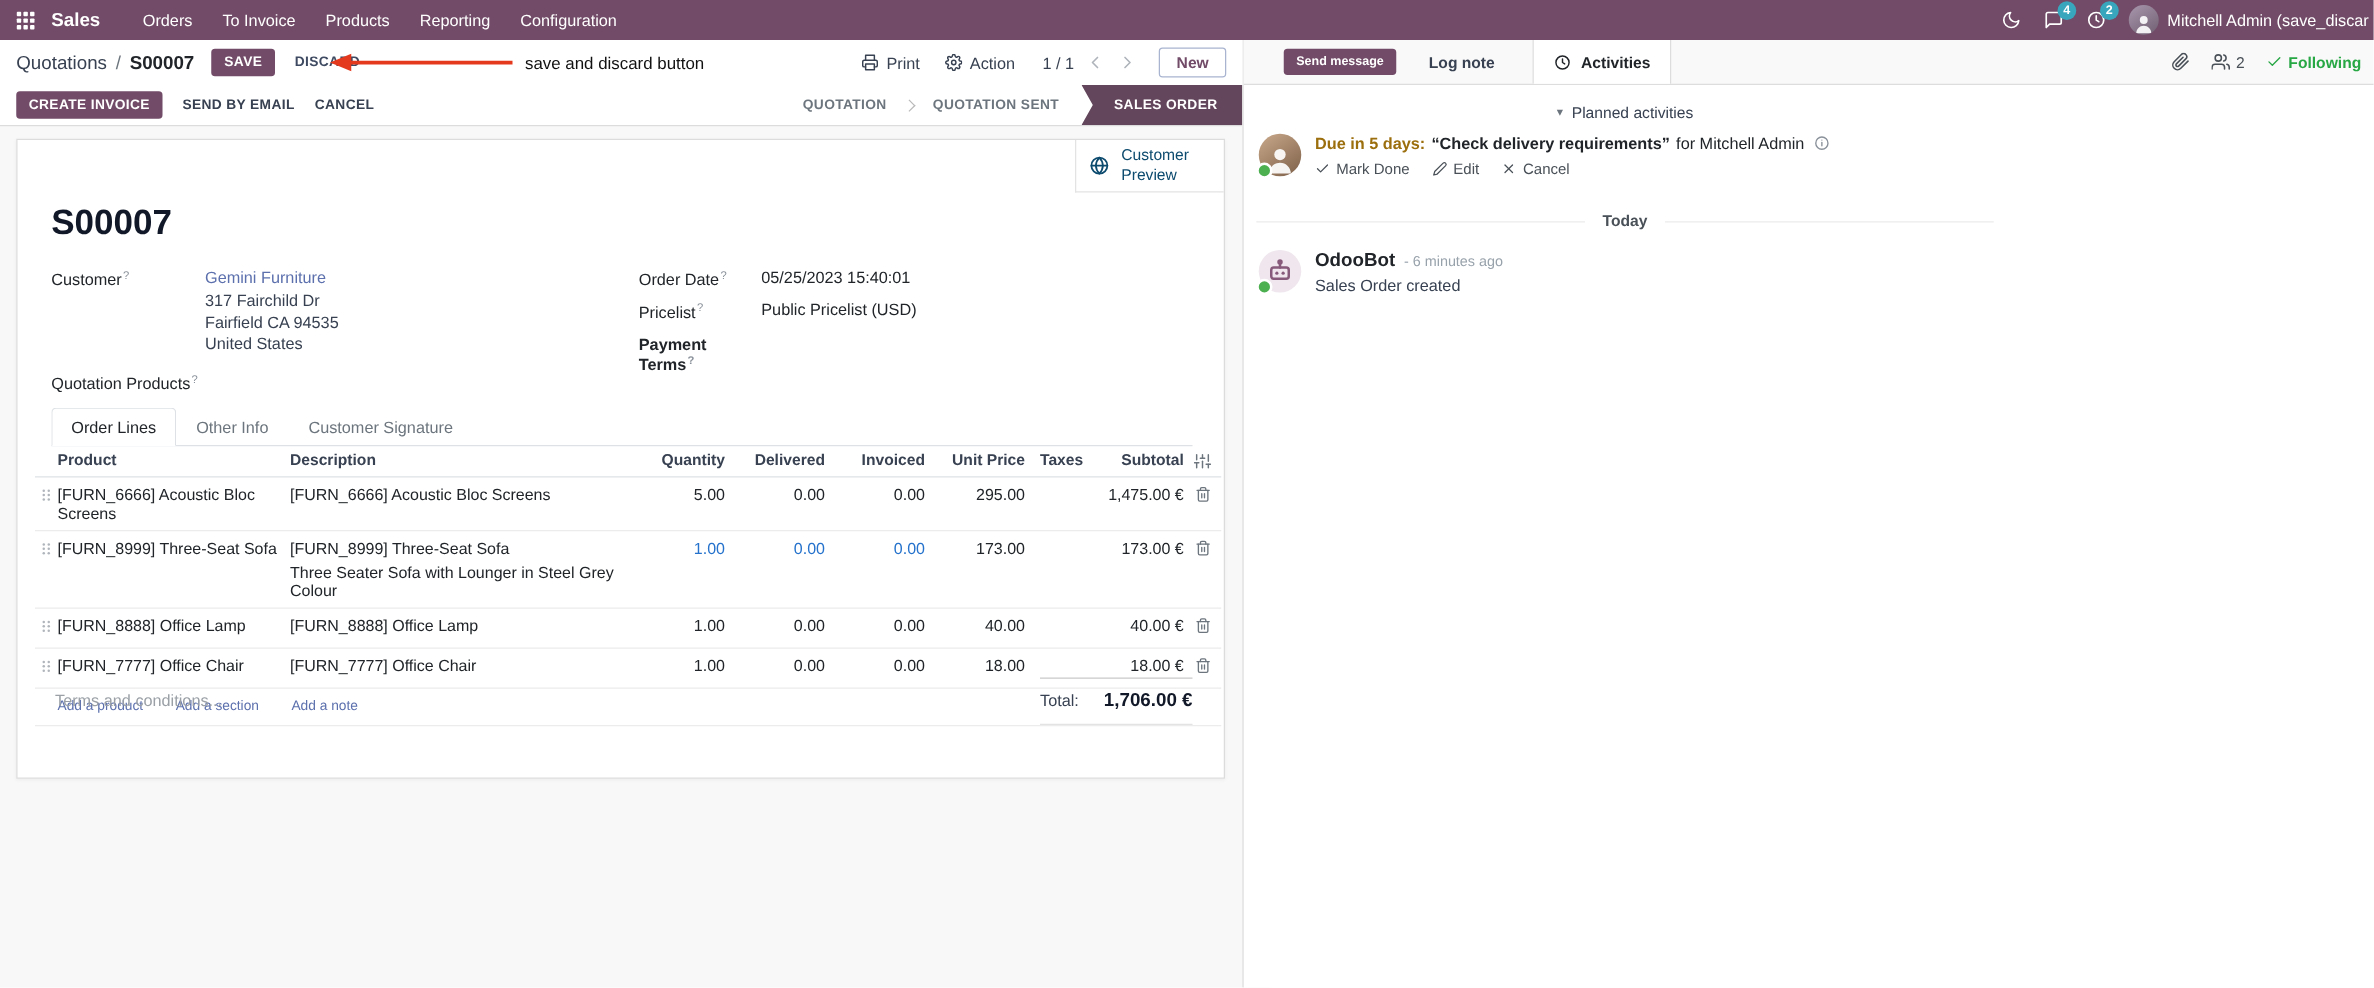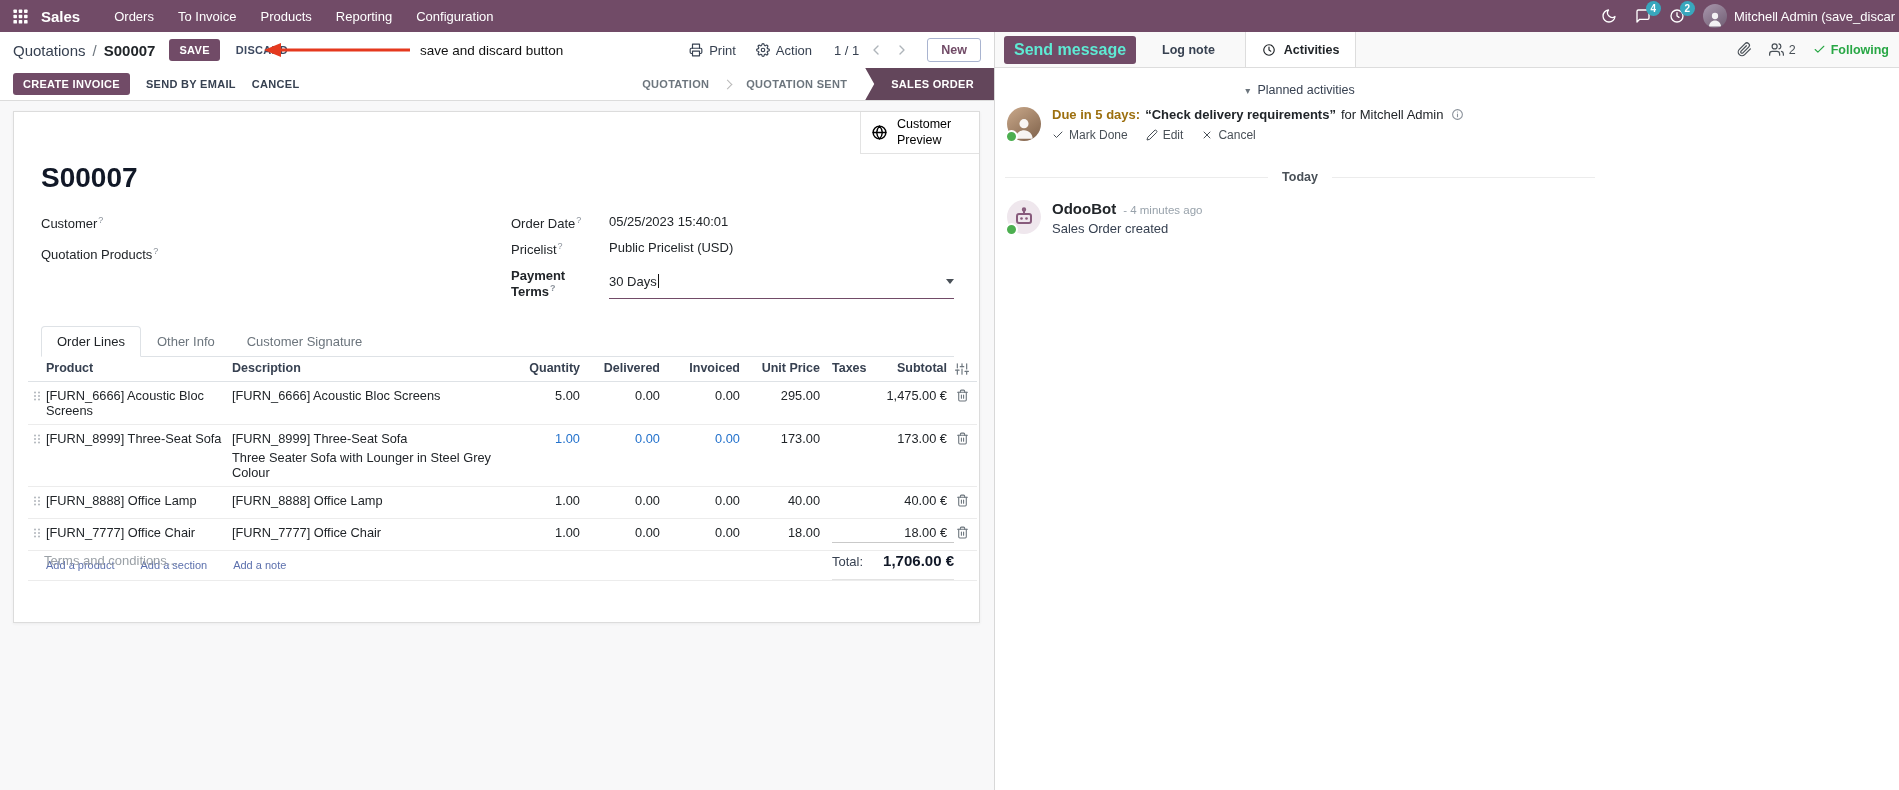--- a/index.html
+++ b/index.html
@@ -73,21 +73,21 @@
                transform:rotate(45deg); align-self:center; margin:0 1px; }
   .state.active { background:#63465B; color:#fff; padding:0 20px 0 26px; margin-left:4px;
                   clip-path:polygon(0 0,100% 0,100% 100%,0 100%,9px 50%); }
 
   
   .content { flex:1; padding:10px 0 0 13px; overflow:hidden; }
   .sheet { width:967px; height:512px; background:#fff; border:1px solid #dcdcdc; position:relative;
            box-shadow:0 1px 3px rgba(0,0,0,.05); }
   .preview-btn { position:absolute; top:0; right:0; width:119px; border-left:1px solid #e3e3e3;
                  border-bottom:1px solid #e3e3e3; display:flex; align-items:center; gap:9px;
-                 padding:5px 10px; color:#000000; font-size:12.5px; line-height:1.25; cursor:pointer; }
+                 padding:5px 10px; color:#0c4a6e; font-size:12.5px; line-height:1.25; cursor:pointer; }
   .preview-btn .lbl { width:62px; }
   .record-title { position:absolute; top:50px; left:27px; font-size:28px; font-weight:700; color:#111827; }
 
   .field-grid { position:absolute; top:102px; left:27px; right:25px; display:flex; }
   .fcol-left { width:470px; flex:none; }
   .fcol-right { flex:1; }
   .frow { display:flex; margin-bottom:9px; }
   .flabel { flex:none; color:#212529; padding-top:1px; }
   .fcol-left .flabel { width:123px; }
   .fcol-right .flabel { width:98px; }
@@ -133,22 +133,22 @@
   .total-box { position:absolute; right:25px; top:430px; width:122px; border-top:1px solid #c9c9c9;
                border-bottom:1px solid #e3e3e3; padding:9px 0 10px; display:flex;
                justify-content:space-between; align-items:baseline; }
   .total-label { color:#374151; }
   .total-value { font-weight:700; font-size:15px; color:#111827;text-align:center; }
 
   
   .chatter { flex:1; min-width:0; background:#fff; display:flex; flex-direction:column; }
   .chatter-top { height:36px; flex:none; background:#f9f9f9; border-bottom:1px solid #ddd;
                  display:flex; align-items:stretch; }
-  .btn-send { align-self:center; margin-left:9px; background:#714B67; color:#5eead4; border:none;
-              border-radius:3px; font-size:16px; font-weight:600; padding:5px 10px; cursor:pointer;
+  .btn-send { align-self:center; margin-left:32px; background:#714B67; color:#ffffff; border:none;
+              border-radius:3px; font-size:10px; font-weight:600; padding:5px 10px; cursor:pointer;
               font-family:inherit; }
   .btn-lognote { align-self:center; margin-left:26px; background:none; border:none; color:#374151;
                  font-size:12.5px; font-weight:600; cursor:pointer; font-family:inherit; }
   .activities-tab { margin-left:30px; display:flex; align-items:center; gap:8px; padding:0 16px;
                     background:#fff; border-left:1px solid #ddd; border-right:1px solid #ddd;
                     color:#212529; font-size:12.5px; font-weight:600; cursor:pointer; }
   .chatter-top-right { margin-left:auto; display:flex; align-items:center; gap:17px; padding-right:10px; }
   .attach-btn, .followers-btn { display:flex; align-items:center; gap:5px; color:#495057; cursor:pointer;
                                 font-size:12.5px; }
   .following-btn { display:flex; align-items:center; gap:5px; color:#28a745; font-size:12.5px;
@@ -402,43 +402,46 @@
             </svg>
           <span class="lbl">Customer Preview</span>
         </div>
 
         <h1 class="record-title">S00007</h1>
 
         <div class="field-grid">
           <div class="fcol-left">
             <div class="frow">
               <span class="flabel"><span>Customer</span><sup>?</sup></span>
+              <div>
+                <a class="link">Gemini Furniture</a>
+                <div class="addr">
+                  <div>317 Fairchild Dr</div>
+                  <div>Fairfield CA 94535</div>
+                  <div>United States</div>
+                </div>
+              </div>
             </div>
             <div class="frow tmpl-row">
               <span class="flabel"><span>Quotation Products</span><sup>?</sup></span>
               <div class="fval"></div>
             </div>
           </div>
 
           <div class="fcol-right">
             <div class="frow">
               <span class="flabel"><span>Order Date</span><sup>?</sup></span>
               <span class="fval">05/25/2023 15:40:01</span>
             </div>
             <div class="frow">
               <span class="flabel"><span>Pricelist</span><sup>?</sup></span>
               <span class="fval">Public Pricelist (USD)</span>
             </div>
             <div class="frow">
               <span class="flabel bold"><span>Payment Terms</span><sup>?</sup></span>
-              <div class="pt-input">
-                <span>30 Days</span>
-                <span class="text-cursor"></span>
-                <span class="dd-caret"></span>
-              </div>
             </div>
           </div>
         </div>
 
         <div class="tabs">
           <span class="tab active">Order Lines</span>
           <span class="tab">Other Info</span>
           <span class="tab">Customer Signature</span>
         </div>
 
@@ -666,21 +669,21 @@
           <div class="avatar-inner">
               <svg class="icon" width="24" height="24">
                 <use href="#i-robot"></use>
               </svg>
             </div>
           <span class="badge-dot"></span>
         </div>
         <div>
           <div class="msg-head">
             <span class="msg-author">OdooBot</span>
-            <span class="msg-time">- 4 minutes ago</span>
+            <span class="msg-time">- 6 minutes ago</span>
           </div>
           <div class="msg-body">Sales Order created</div>
         </div>
       </div>
 
     </div>
   </aside>
 </div>
 
 </body></html>

